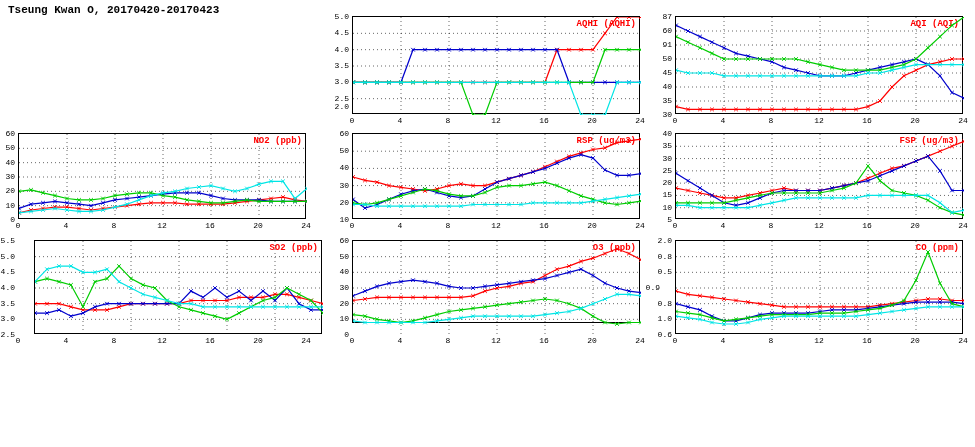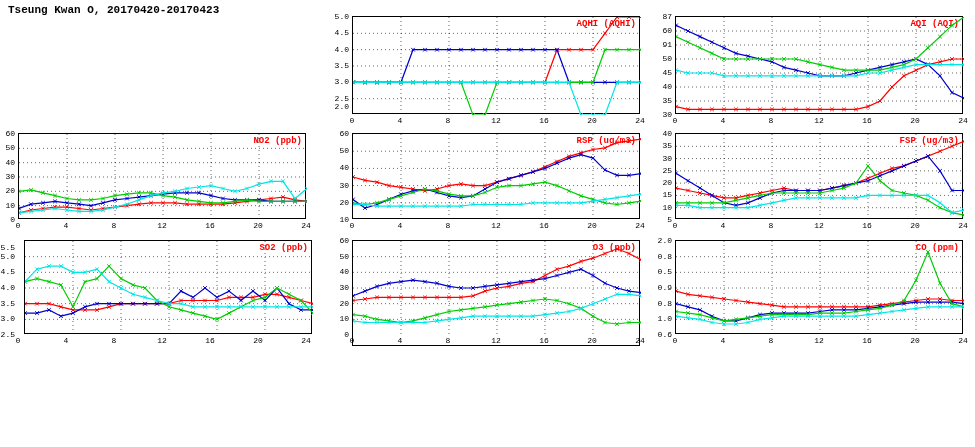--- a/index.html
+++ b/index.html
@@ -690,21 +690,21 @@
       <div class="ytick" style="right: 291px; top: 0px;">40</div>
       <div class="xtick" style="left: 0px; top: 88px;">0</div>
       <div class="xtick" style="left: 48px; top: 88px;">4</div>
       <div class="xtick" style="left: 96px; top: 88px;">8</div>
       <div class="xtick" style="left: 144px; top: 88px;">12</div>
       <div class="xtick" style="left: 192px; top: 88px;">16</div>
       <div class="xtick" style="left: 240px; top: 88px;">20</div>
       <div class="xtick" style="left: 288px; top: 88px;">24</div>
     </div>
     <div class="panel" style="left: 18px; top: 240px; width: 288px; height: 110px;">
-      <div class="plotbox" style="left: 6px; top: 0px; width: 288px; height: 94px;">
+      <div class="plotbox" style="left: 16px; top: 0px; width: 288px; height: 94px;">
         <div class="panel-label">SO2 (ppb)</div>
         <svg width="288" height="94">
           <line x1="48" x2="48" y1="0" y2="94" class="gridline"></line>
           <line x1="96" x2="96" y1="0" y2="94" class="gridline"></line>
           <line x1="144" x2="144" y1="0" y2="94" class="gridline"></line>
           <line x1="192" x2="192" y1="0" y2="94" class="gridline"></line>
           <line x1="240" x2="240" y1="0" y2="94" class="gridline"></line>
           <line y1="78.33333333333333" y2="78.33333333333333" x1="0" x2="288" class="gridline"></line>
           <line y1="62.66666666666667" y2="62.66666666666667" x1="0" x2="288" class="gridline"></line>
           <line y1="47" y2="47" x1="0" x2="288" class="gridline"></line>
@@ -815,31 +815,31 @@
           <path d="M274.2,64.0 L277.8,67.6 M274.2,67.6 L277.8,64.0" stroke="#00e5e5" stroke-width="1" fill="none"></path>
           <path d="M286.2,64.0 L289.8,67.6 M286.2,67.6 L289.8,64.0" stroke="#00e5e5" stroke-width="1" fill="none"></path>
         </svg>
       </div>
       <div class="ytick" style="right: 291px; top: 94px;">2.5</div>
       <div class="ytick" style="right: 291px; top: 78.3333px;">3.0</div>
       <div class="ytick" style="right: 291px; top: 62.6667px;">3.5</div>
       <div class="ytick" style="right: 291px; top: 47px;">4.0</div>
       <div class="ytick" style="right: 291px; top: 31.3333px;">4.5</div>
       <div class="ytick" style="right: 291px; top: 15.6667px;">5.0</div>
-      <div class="ytick" style="right: 291px; top: 7px;">5.5</div>
+      <div class="ytick" style="right: 291px; top: 0px;">5.5</div>
       <div class="xtick" style="left: 0px; top: 96px;">0</div>
       <div class="xtick" style="left: 48px; top: 96px;">4</div>
       <div class="xtick" style="left: 96px; top: 96px;">8</div>
       <div class="xtick" style="left: 144px; top: 96px;">12</div>
       <div class="xtick" style="left: 192px; top: 96px;">16</div>
       <div class="xtick" style="left: 240px; top: 96px;">20</div>
       <div class="xtick" style="left: 288px; top: 96px;">24</div>
     </div>
     <div class="panel" style="left: 352px; top: 240px; width: 288px; height: 110px;">
-      <div class="plotbox" style="left: 0px; top: 0px; width: 288px; height: 106px;">
+      <div class="plotbox" style="left: 0px; top: 0px; width: 288px; height: 83px;">
         <div class="panel-label">O3 (ppb)</div>
         <svg width="288" height="94">
           <line x1="48" x2="48" y1="0" y2="94" class="gridline"></line>
           <line x1="96" x2="96" y1="0" y2="94" class="gridline"></line>
           <line x1="144" x2="144" y1="0" y2="94" class="gridline"></line>
           <line x1="192" x2="192" y1="0" y2="94" class="gridline"></line>
           <line x1="240" x2="240" y1="0" y2="94" class="gridline"></line>
           <line y1="78.33333333333333" y2="78.33333333333333" x1="0" x2="288" class="gridline"></line>
           <line y1="62.66666666666667" y2="62.66666666666667" x1="0" x2="288" class="gridline"></line>
           <line y1="47" y2="47" x1="0" x2="288" class="gridline"></line>
@@ -1082,21 +1082,21 @@
           <path d="M238.2,65.6 L241.8,69.2 M238.2,69.2 L241.8,65.6" stroke="#00e5e5" stroke-width="1" fill="none"></path>
           <path d="M250.2,64.0 L253.8,67.6 M250.2,67.6 L253.8,64.0" stroke="#00e5e5" stroke-width="1" fill="none"></path>
           <path d="M262.2,64.0 L265.8,67.6 M262.2,67.6 L265.8,64.0" stroke="#00e5e5" stroke-width="1" fill="none"></path>
           <path d="M274.2,64.0 L277.8,67.6 M274.2,67.6 L277.8,64.0" stroke="#00e5e5" stroke-width="1" fill="none"></path>
           <path d="M286.2,64.0 L289.8,67.6 M286.2,67.6 L289.8,64.0" stroke="#00e5e5" stroke-width="1" fill="none"></path>
         </svg>
       </div>
       <div class="ytick" style="right: 291px; top: 94px;">0.6</div>
       <div class="ytick" style="right: 291px; top: 78.3333px;">1.0</div>
       <div class="ytick" style="right: 291px; top: 62.6667px;">0.8</div>
-      <div class="ytick" style="right: 291px; top: 47px;">0.9</div>
+      <div class="ytick" style="right: 303px; top: 47px;">0.9</div>
       <div class="ytick" style="right: 291px; top: 31.3333px;">0.5</div>
       <div class="ytick" style="right: 291px; top: 15.6667px;">0.8</div>
       <div class="ytick" style="right: 291px; top: 0px;">2.0</div>
       <div class="xtick" style="left: 0px; top: 96px;">0</div>
       <div class="xtick" style="left: 48px; top: 96px;">4</div>
       <div class="xtick" style="left: 96px; top: 96px;">8</div>
       <div class="xtick" style="left: 144px; top: 96px;">12</div>
       <div class="xtick" style="left: 192px; top: 96px;">16</div>
       <div class="xtick" style="left: 240px; top: 96px;">20</div>
       <div class="xtick" style="left: 288px; top: 96px;">24</div>

